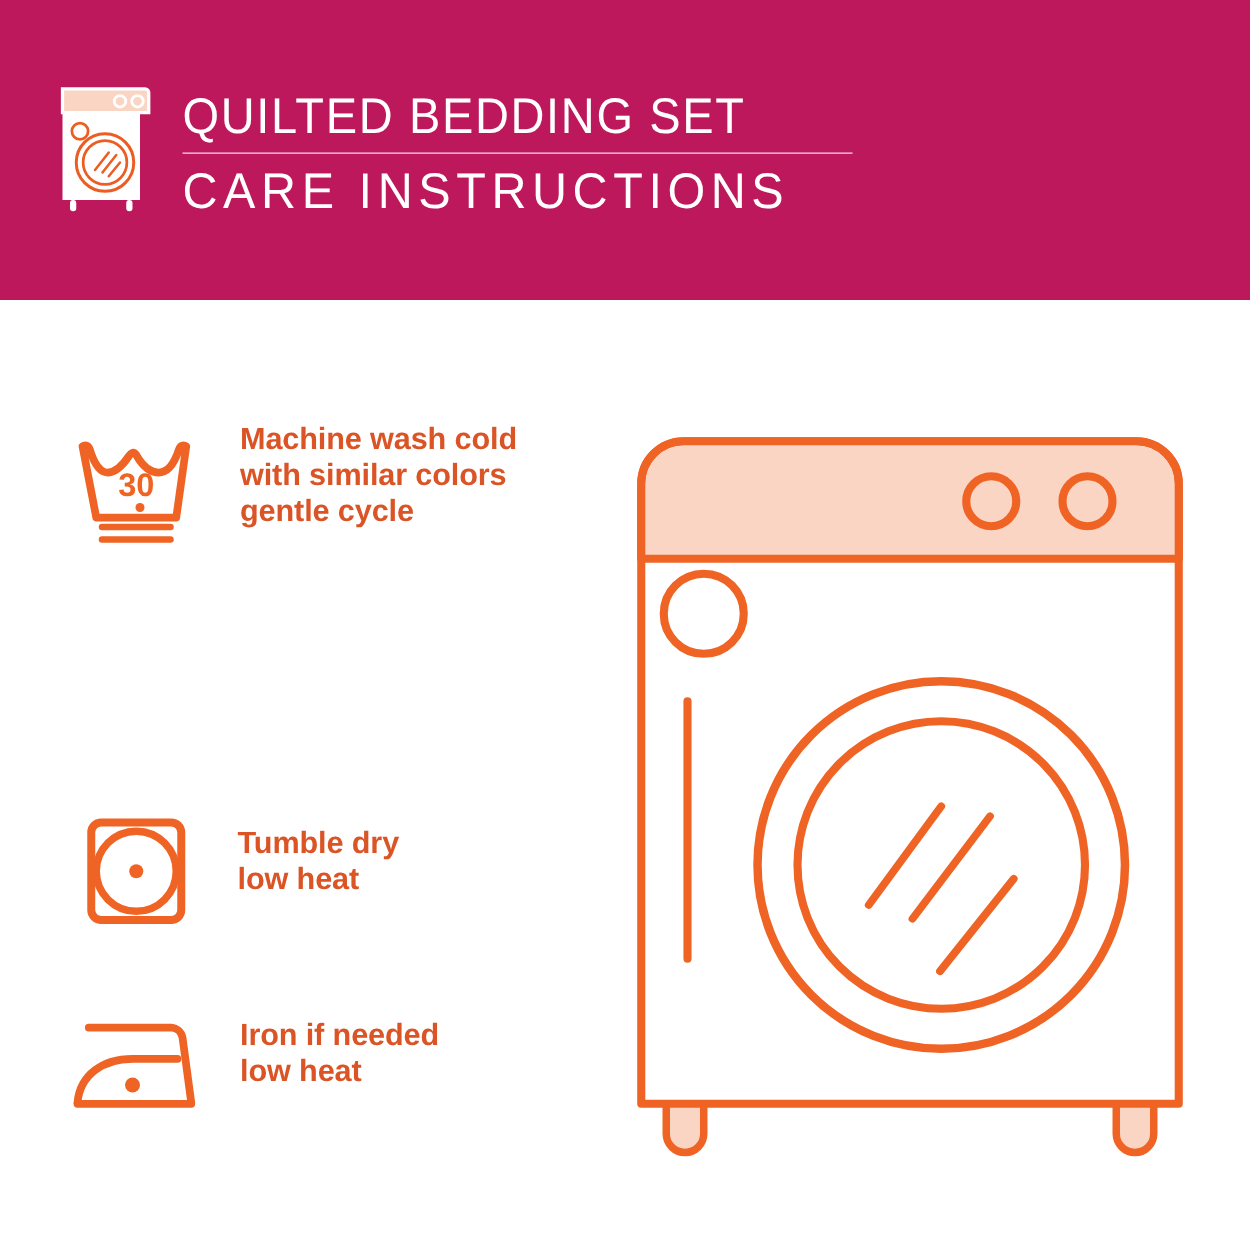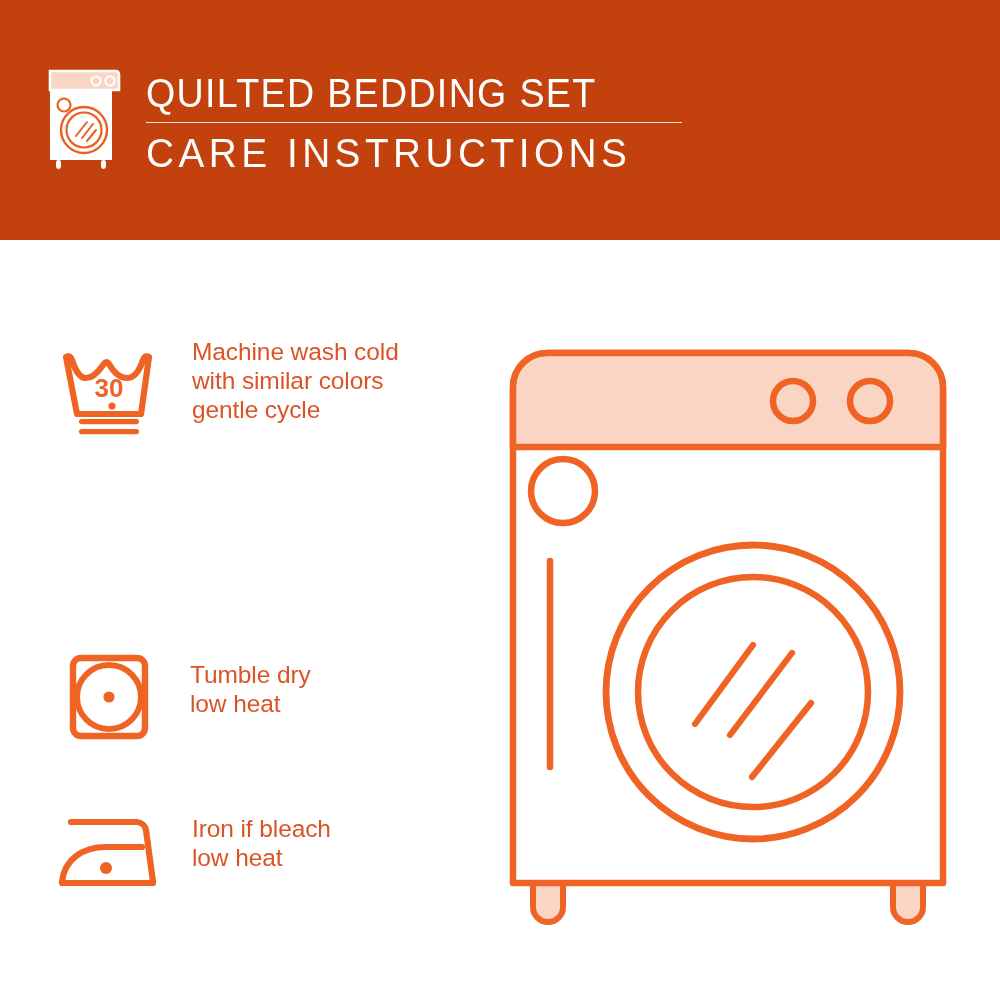--- a/index.html
+++ b/index.html
@@ -15,21 +15,21 @@
     position: relative;
   }
 
   
   #header {
     position: absolute;
     left: 0;
     top: 0;
     width: 1000px;
     height: 240px;
-    background: #c2410c;
+    background: #be185d;
     box-sizing: border-box;
   }
   #header-icon {
     position: absolute;
     left: 44px;
     top: 68px;
     width: 78px;
     height: 104px;
   }
   #header-text {
@@ -97,21 +97,21 @@
     flex: 0 0 130px;
     display: flex;
     justify-content: center;
     align-items: flex-end;
   }
   .care-label {
     margin-left: 18px;
     color: #db5426;
     font-size: 24.5px;
     line-height: 29px;
-    font-weight: 400;
+    font-weight: 700;
     letter-spacing: -0.1px;
     white-space: pre-line;
     padding-top: 2px;
   }
   #care-row-0 { top: 95px; }
   #care-row-0 .care-symbol { height: 105px; }
   #care-row-1 { top: 248px; }
   #care-row-1 .care-symbol { height: 100px; }
   #care-row-1 .care-label { padding-top: 18px; }
   #care-row-2 { top: 400px; }
@@ -209,21 +209,21 @@
       <div class="care-symbol">
         <svg viewBox="0 0 110 80" width="110" height="80">
 
           <path d="M17 10 H83 A10 10 0 0 1 92 18 L99 70" fill="none" stroke="#ef6424" stroke-width="6.2" stroke-linecap="round" stroke-linejoin="round"></path>
 
           <path d="M8 70 C10 48 28 35 52 35 H88" fill="none" stroke="#ef6424" stroke-width="6.2" stroke-linecap="round" stroke-linejoin="round"></path>
           <line x1="8" y1="71" x2="99" y2="71" stroke="#ef6424" stroke-width="6.2" stroke-linecap="round"></line>
           <circle cx="52" cy="56" r="6" fill="#ef6424"></circle>
         </svg>
       </div>
-      <div class="care-label">Iron if bleach
+      <div class="care-label">Iron if needed
 low heat</div>
     </div>
 
   </div>
 
   <div id="machine-illustration">
     <svg viewBox="0 0 470 600" width="470" height="600">
 
       <g>
         <path d="M38 540 H68 V572 A15 15 0 0 1 38 572 Z" fill="#fbd5c4" stroke="#ef6424" stroke-width="6"></path>

